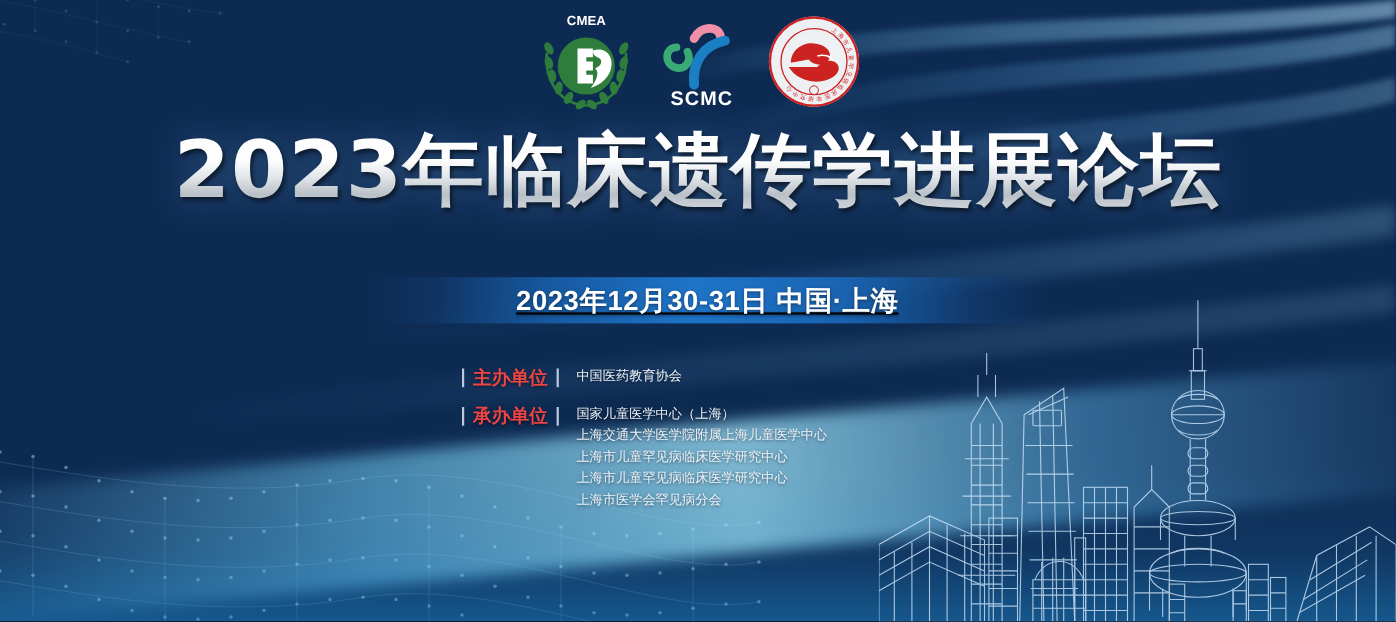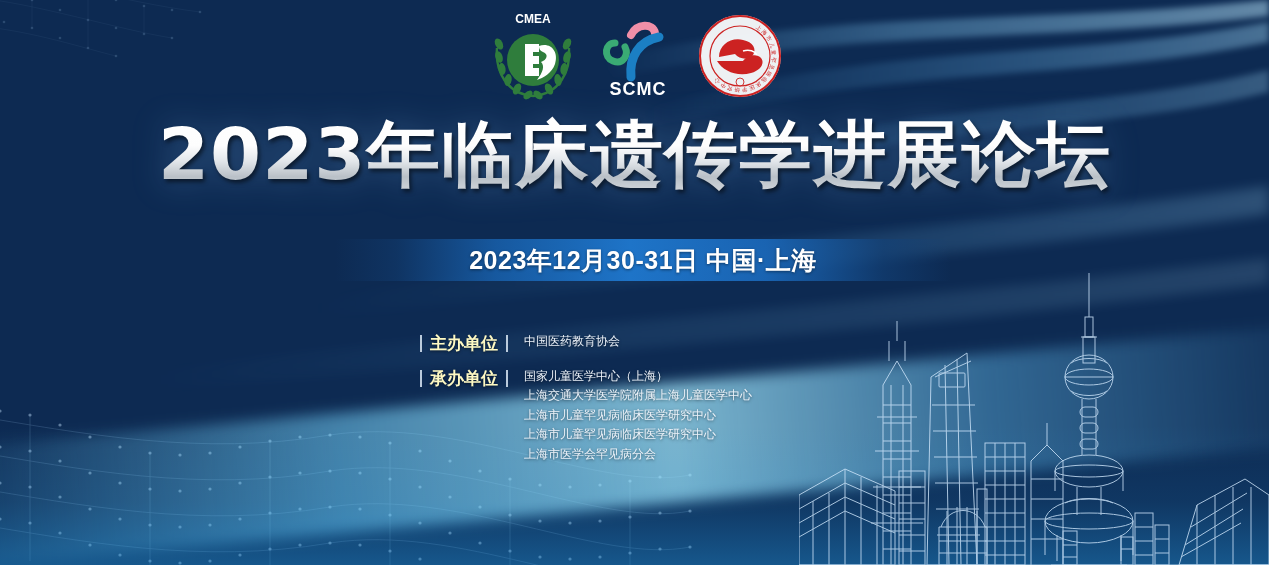--- a/index.html
+++ b/index.html
@@ -59,47 +59,48 @@
     background:linear-gradient(180deg,#ffffff 0%,#fdfdfd 38%,#e2e6ea 58%,#b9c0c7 78%,#d4d9de 100%);
     -webkit-background-clip:text;background-clip:text;
     color:transparent;-webkit-text-fill-color:transparent;
     filter:drop-shadow(2px 3px 2px rgba(0,0,0,.55)) drop-shadow(0 0 16px rgba(140,200,255,.25));
     white-space:nowrap;
     transform:scaleX(1.02);
   }
 
   
   .date-band{
-    position:absolute;top:239px;left:335px;width:616px;height:42px;z-index:6;
+    position:absolute;top:252px;left:335px;width:616px;height:42px;z-index:6;
     display:flex;align-items:center;justify-content:center;
     background:linear-gradient(90deg,
       rgba(12,35,66,0) 0%,
       rgba(17,60,112,.55) 10%,
       rgba(23,92,165,.92) 26%,
       rgba(30,116,200,1) 48%,
       rgba(26,102,182,.95) 70%,
       rgba(18,66,122,.6) 89%,
       rgba(12,35,66,0) 100%);
+    text-decoration:underline;
   }
   .date-text{
     font-size:25px;font-weight:700;color:#ffffff;
     letter-spacing:.5px;
     text-shadow:0 1px 3px rgba(0,0,0,.45);
     white-space:nowrap;
   }
 
   
   .organizers{
     position:absolute;top:332px;left:412px;z-index:6;
     color:#eef4fb;
   }
   .org-block{display:flex;align-items:flex-start;margin-bottom:12px;}
   .org-label{
     display:inline-flex;align-items:center;
-    font-size:17px;font-weight:700;color:#fef9c3;
+    font-size:17px;font-weight:700;color:#ef4444;
     white-space:nowrap;
     text-shadow:0 1px 3px rgba(0,0,0,.5);
     flex:0 0 auto;
   }
   .bar{
     display:inline-block;width:2px;height:17px;
     background:rgba(225,238,250,.82);
     margin:0 8px;
   }
   .org-values{margin-left:8px;}

